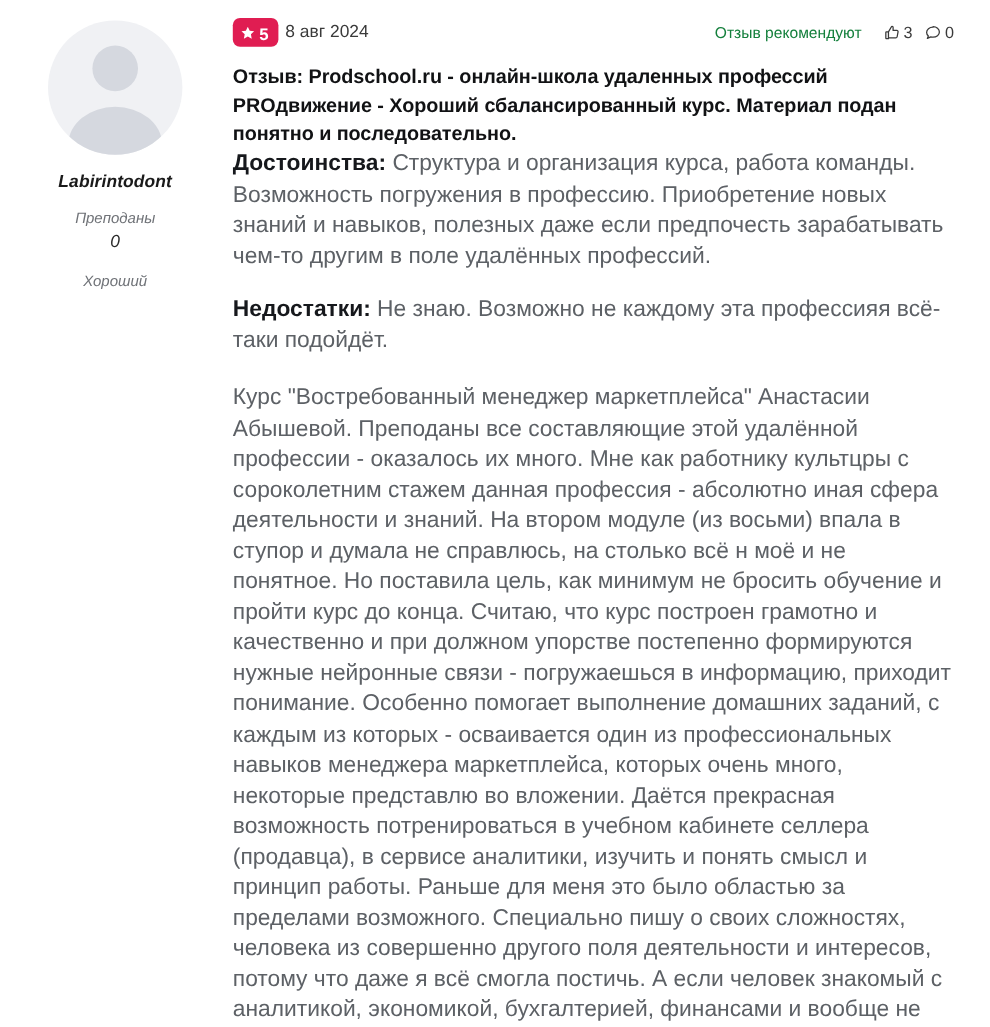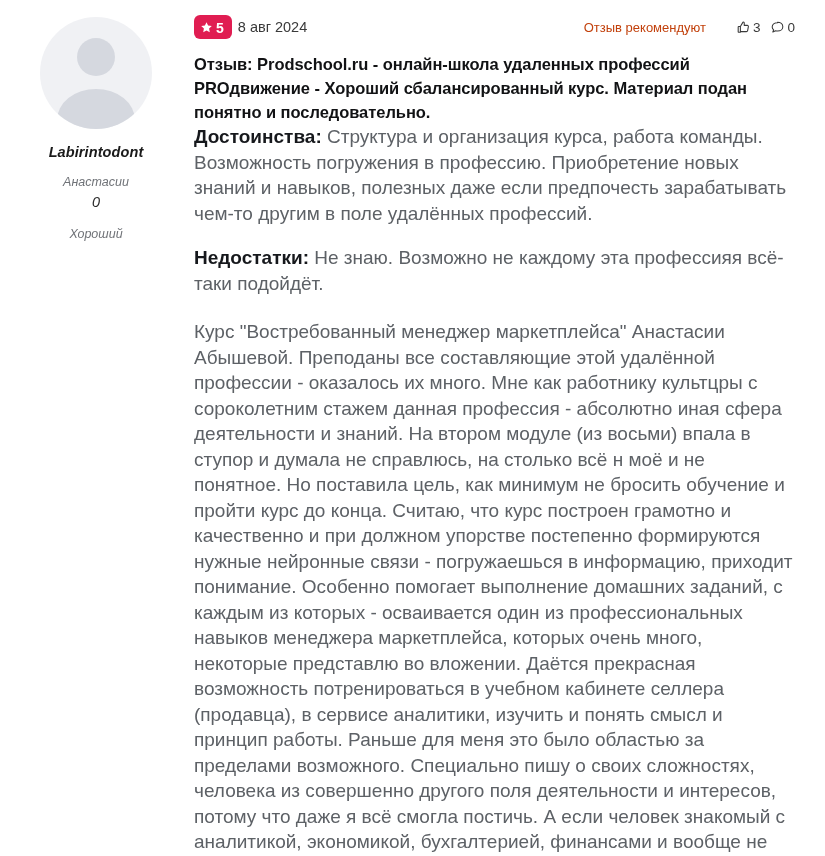--- a/index.html
+++ b/index.html
@@ -112,22 +112,22 @@
   .review-date {
     margin-left: 6px;
     font-size: 14.5px;
     color: #3a3a3a;
   }
 
   .meta-spacer { flex: 1; }
 
   .recommend-text {
     font-size: 13px;
-    color: #c2410c;
-    margin-right: 20px;
+    color: #15803d;
+    margin-right: 8px;
     white-space: nowrap;
   }
 
   .counter {
     display: inline-flex;
     align-items: center;
     gap: 2px;
     font-size: 13.5px;
     color: #3a3a3a;
     margin-left: 10px;
@@ -167,21 +167,21 @@
   <div class="author-col">
 
     <div class="avatar">
       <div class="head"></div>
       <div class="body"></div>
     </div>
 
     <div class="author-name">Labirintodont</div>
 
     <div class="stat">
-      <div class="stat-label">Анастасии</div>
+      <div class="stat-label">Преподаны</div>
       <div class="stat-value">0</div>
     </div>
 
     <div class="stat place">
       <div class="stat-label">Хороший</div>
     </div>
 
 
   </div>
 

